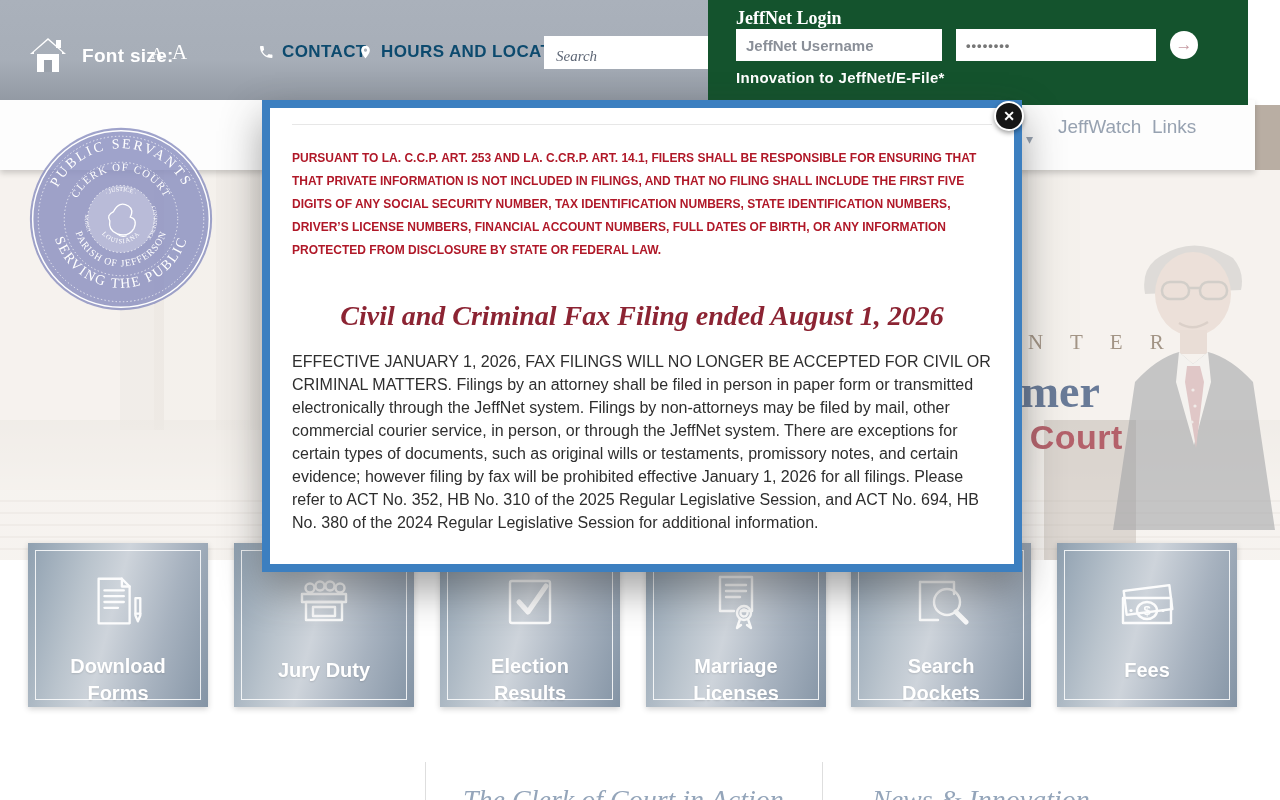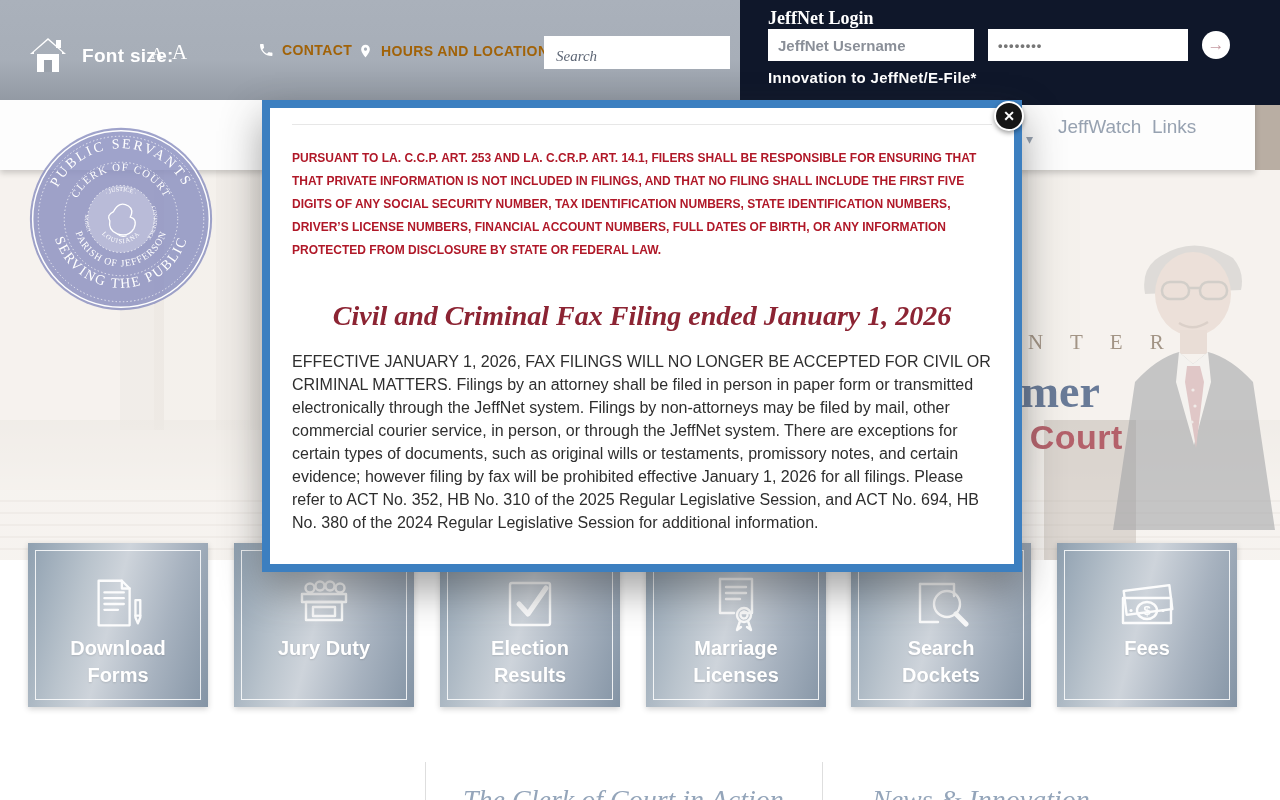--- a/index.html
+++ b/index.html
@@ -7,30 +7,30 @@
          font-family:"Liberation Sans",sans-serif;}
   .abs{position:absolute;}
 
   
   .topbar{left:0;top:0;width:740px;height:100px;
           background:linear-gradient(#aab1bb 0%,#a7aeb8 60%,#939aa4 100%);z-index:20;}
   .homebtn{left:30px;top:36px;width:36px;height:38px;cursor:pointer;}
   .fslabel{left:82px;top:45px;color:#fff;font-weight:bold;font-size:19px;letter-spacing:.3px;}
   .fA1{left:151px;top:44px;color:#fff;font-family:"Liberation Serif",serif;font-size:17px;cursor:pointer;}
   .fA2{left:172px;top:40px;color:#fff;font-family:"Liberation Serif",serif;font-size:21px;cursor:pointer;}
-  .tb-item{top:42px;display:flex;align-items:center;gap:8px;color:#a16207;font-weight:bold;
-           font-size:14px;letter-spacing:.4px;cursor:pointer;}
+  .tb-item{top:42px;display:flex;align-items:center;gap:8px;color:#0c4a6e;font-weight:bold;
+           font-size:17px;letter-spacing:.4px;cursor:pointer;}
   .searchbox{left:544px;top:36px;width:186px;height:33px;background:#fff;display:flex;
              align-items:center;padding:8px 8px 0 10px;box-sizing:border-box;}
   .searchbox input{border:none;outline:none;flex:1;font-family:"Liberation Serif",serif;
                    font-style:italic;font-size:15px;color:#444;background:transparent;}
   .searchbox input::placeholder{color:#5d6675;}
 
   
-  .jeffnet{left:740px;top:0;width:540px;height:105px;background:#0f172a;z-index:25;
+  .jeffnet{left:708px;top:0;width:540px;height:105px;background:#14532d;z-index:25;
            box-sizing:border-box;padding:8px 0 0 28px;}
   .jn-title{font-family:"Liberation Serif",serif;font-weight:bold;font-size:18px;color:#fff;}
   .jn-row{display:flex;align-items:center;gap:14px;}
   .jn-input{width:186px;height:32px;border:none;outline:none;padding:0 10px;font-size:15px;
             color:#555;font-weight:bold;}
   .jn-input::placeholder{color:#8a8f98;font-weight:bold;}
   .jn-pass{width:180px;letter-spacing:1px;color:#777;font-size:13px;}
   .jn-arrow{width:28px;height:28px;border-radius:50%;background:#fff;border:none;color:#c59aa1;
             font-size:17px;font-weight:bold;line-height:28px;text-align:center;cursor:pointer;padding:0;}
   .jn-sub{margin-top:8px;color:#fff;font-weight:bold;font-size:15px;letter-spacing:.3px;cursor:pointer;}
@@ -77,21 +77,21 @@
            background:#161616;border:2px solid #fff;color:#fff;font-size:14px;font-weight:bold;
            line-height:26px;text-align:center;cursor:pointer;padding:0;
            box-shadow:0 2px 5px rgba(0,0,0,.4);}
 
   
   .card{top:543px;width:180px;height:164px;z-index:10;cursor:pointer;
         background:linear-gradient(105deg,#8fa0b0 0%,#bac4cd 30%,#ced4db 46%,#a7b2bf 72%,#8494a5 100%);
         box-shadow:0 2px 6px rgba(0,0,0,.18);display:flex;flex-direction:column;align-items:center;}
   .card::before{content:"";position:absolute;inset:7px;border:1px solid rgba(255,255,255,.85);pointer-events:none;}
   .card .cicon{margin-top:30px;height:62px;display:flex;align-items:center;justify-content:center;}
-  .card .clabel{margin-top:0;max-width:118px;text-align:center;color:#fff;font-weight:bold;
+  .card .clabel{margin-top:22px;max-width:118px;text-align:center;color:#fff;font-weight:bold;
                 font-size:20px;line-height:27px;text-shadow:0 1px 2px rgba(0,0,0,.12);}
   .cicon svg{stroke:#fff;fill:none;stroke-width:2.4;stroke-linecap:round;stroke-linejoin:round;opacity:.95;}
 
   
   .divider{top:762px;width:1px;height:38px;background:#dedede;z-index:5;}
   .sec-head{top:784px;color:#94a5ba;font-family:"Liberation Serif",serif;font-style:italic;
             font-size:28px;z-index:5;white-space:nowrap;}
 </style>
 </head>
 <body>
@@ -292,17 +292,17 @@
 
   <div class="abs divider" style="left:425px"></div>
   <div class="abs divider" style="left:822px"></div>
   <div class="abs sec-head" style="left:463px">The Clerk of Court in Action</div>
   <div class="abs sec-head" style="left:872px">News &amp; Innovation</div>
 
   <div class="abs modal">
     <button class="m-close">✕</button>
     <hr>
     <div class="m-notice">PURSUANT TO LA. C.C.P. ART. 253 AND LA. C.CR.P. ART. 14.1, FILERS SHALL BE RESPONSIBLE FOR ENSURING THAT THAT PRIVATE INFORMATION IS NOT INCLUDED IN FILINGS, AND THAT NO FILING SHALL INCLUDE THE FIRST FIVE DIGITS OF ANY SOCIAL SECURITY NUMBER, TAX IDENTIFICATION NUMBERS, STATE IDENTIFICATION NUMBERS, DRIVER’S LICENSE NUMBERS, FINANCIAL ACCOUNT NUMBERS, FULL DATES OF BIRTH, OR ANY INFORMATION PROTECTED FROM DISCLOSURE BY STATE OR FEDERAL LAW.</div>
-    <div class="m-title">Civil and Criminal Fax Filing ended January 1, 2026</div>
+    <div class="m-title">Civil and Criminal Fax Filing ended August 1, 2026</div>
     <div class="m-body">EFFECTIVE JANUARY 1, 2026, FAX FILINGS WILL NO LONGER BE ACCEPTED FOR CIVIL OR CRIMINAL MATTERS. Filings by an attorney shall be filed in person in paper form or transmitted electronically through the JeffNet system. Filings by non-attorneys may be filed by mail, other commercial courier service, in person, or through the JeffNet system. There are exceptions for certain types of documents, such as original wills or testaments, promissory notes, and certain evidence; however filing by fax will be prohibited effective January 1, 2026 for all filings. Please refer to ACT No. 352, HB No. 310 of the 2025 Regular Legislative Session, and ACT No. 694, HB No. 380 of the 2024 Regular Legislative Session for additional information.</div>
   </div>
 
 </div>
 
 </body></html>

